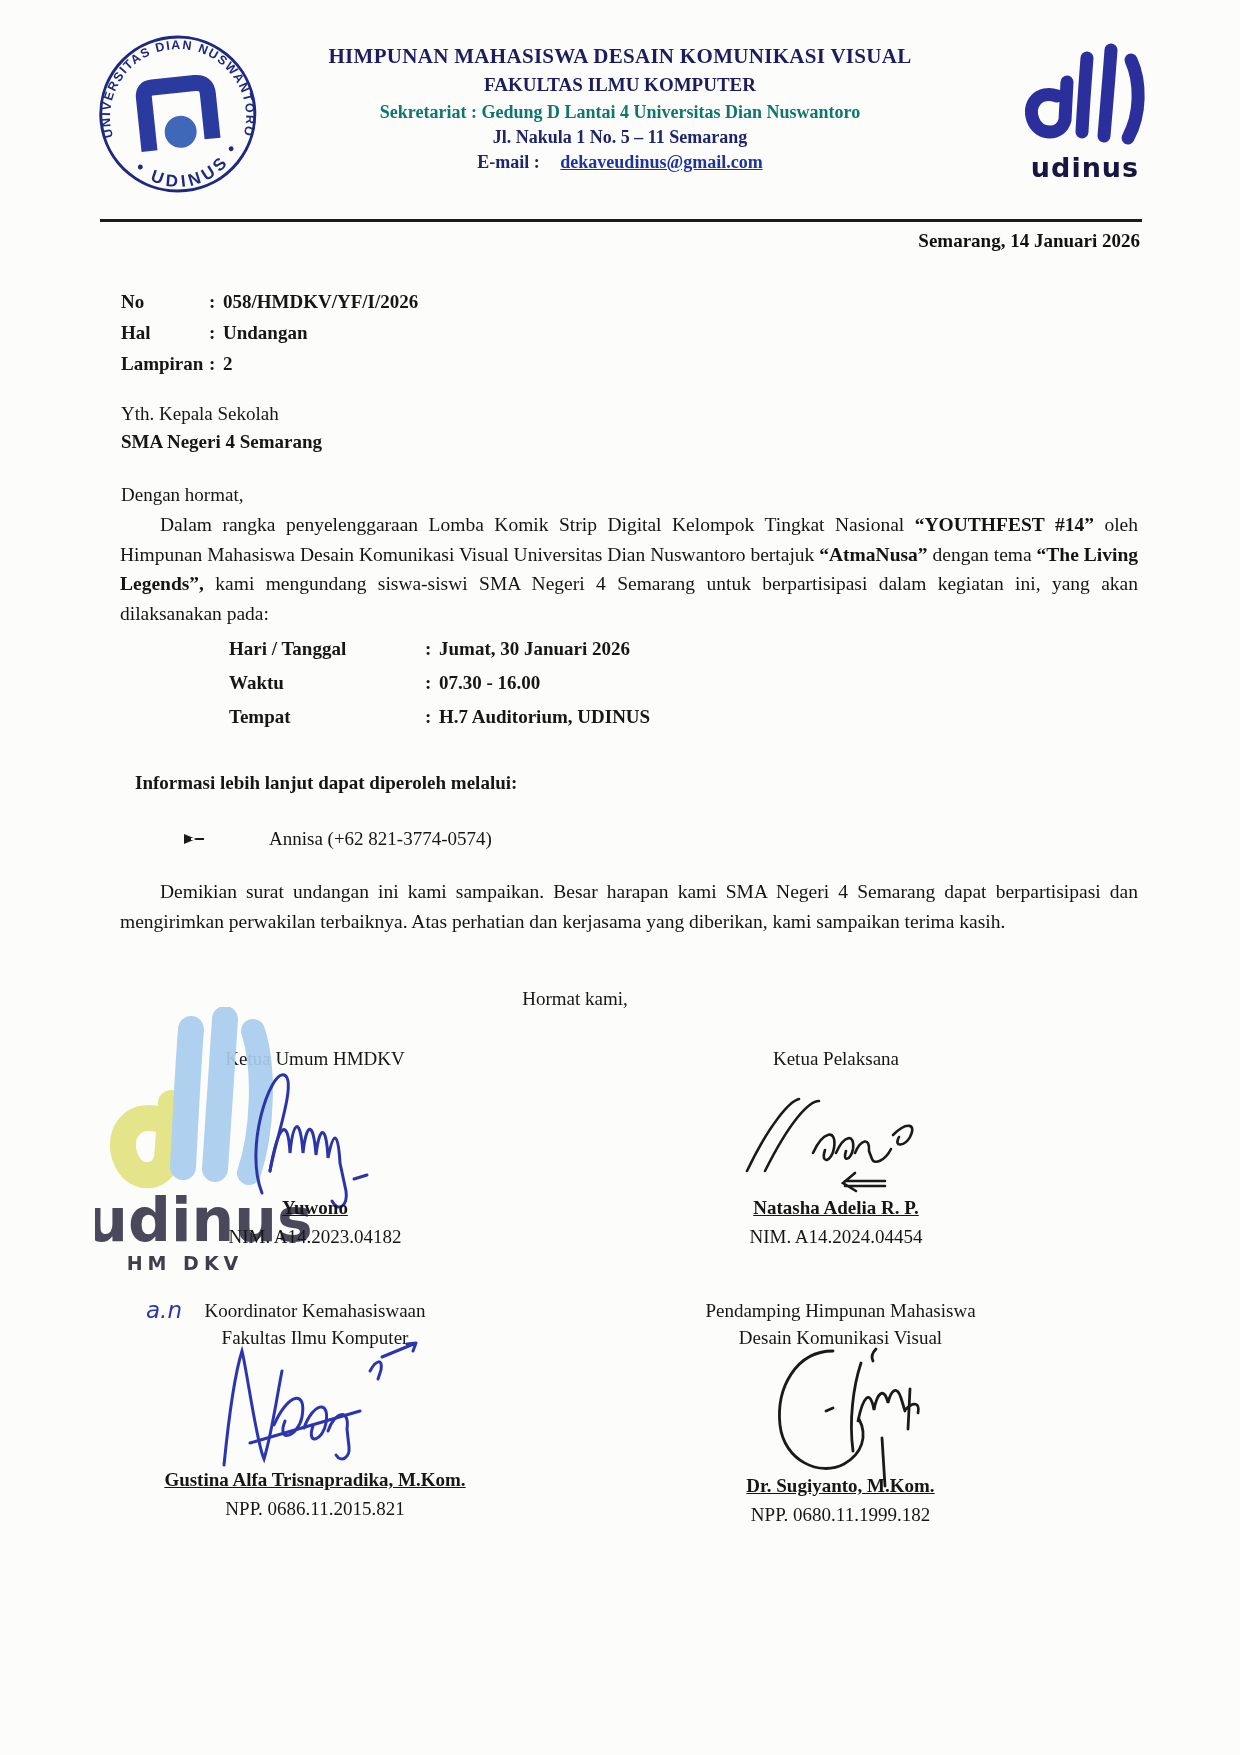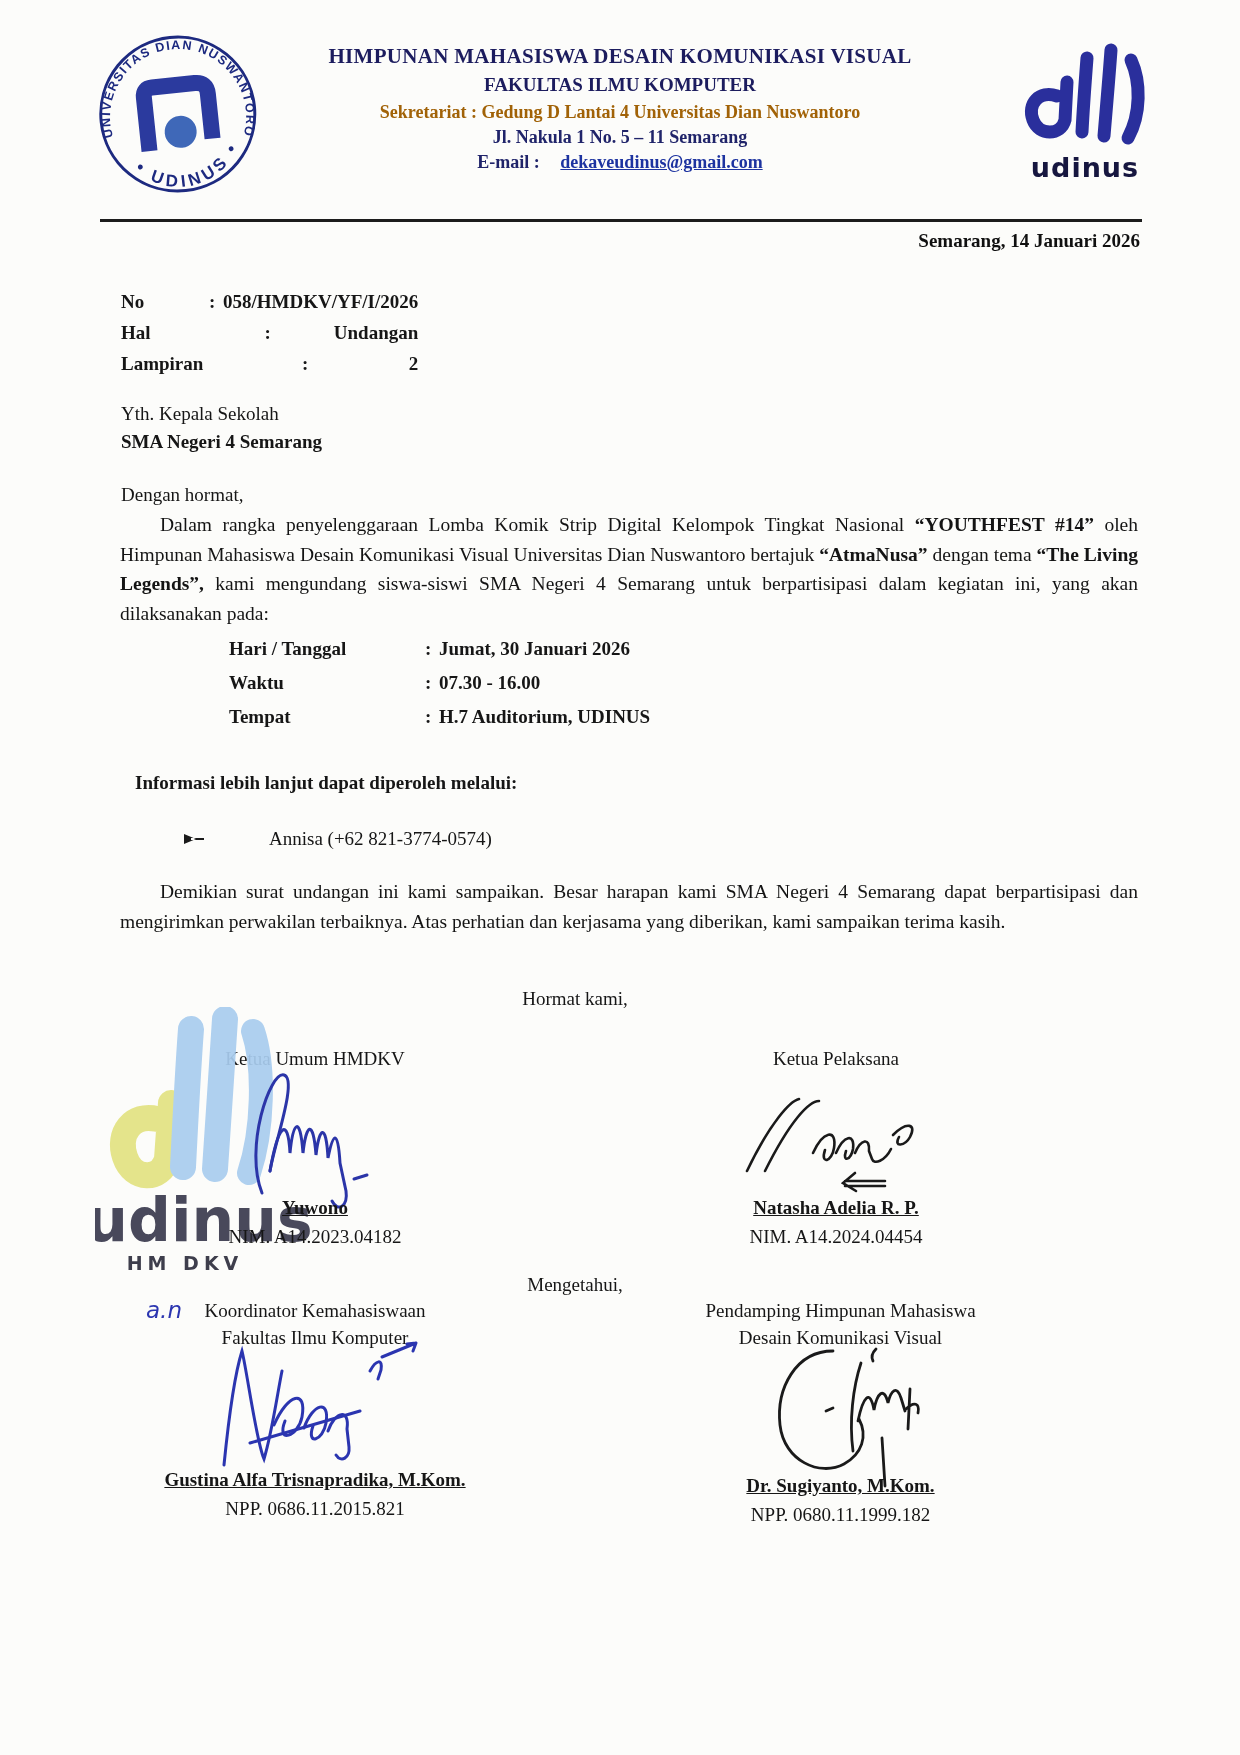--- a/index.html
+++ b/index.html
@@ -7,32 +7,32 @@
   .page {
     position:relative; width:1240px; height:1755px;
     background:#fcfcfa; overflow:hidden;
     font-family:"Liberation Serif", serif; color:#161616;
   }
   
   .logo-left { position:absolute; left:86px; top:28px; width:184px; height:176px; transform:rotate(-6deg); }
   .header-text { position:absolute; left:250px; top:44px; width:740px; text-align:center; color:#1c1c5e; }
   .ht1 { font-size:21px; font-weight:bold; letter-spacing:.3px; }
   .ht2 { font-size:19px; font-weight:bold; margin-top:5px; }
-  .ht3 { font-size:18px; font-weight:bold; margin-top:6px; color:#a16207; }
+  .ht3 { font-size:18px; font-weight:bold; margin-top:6px; color:#0f766e; }
   .ht4 { font-size:18px; font-weight:bold; margin-top:4px; color:#20246a; }
   .ht5 { font-size:18px; font-weight:bold; margin-top:4px; color:#20246a; }
   .email-link { color:#1d33a0; text-decoration:underline;margin-left:16px; }
   .logo-right { position:absolute; left:1000px; top:34px; width:170px; height:170px; text-align:center; }
   .logo-right .udinus-word { font-family:"DejaVu Sans", sans-serif; font-weight:bold; font-size:27px; color:#16163f; letter-spacing:1px; margin-top:-4px; }
   .rule { position:absolute; left:100px; right:98px; top:219px; height:3px; background:#1c1c1c; }
   .date-line { position:absolute; right:100px; top:230px; font-size:19px; font-weight:600; color:#101010; }
 
   
   .meta { position:absolute; left:121px; top:286px; font-size:19px; font-weight:600; }
-  .meta-row { display:flex; line-height:31px;justify-content:space-between; }
+  .meta-row { display:flex; line-height:31px; }
   .meta-label { width:88px; }
   .meta-sep { width:14px; }
   .recipient { position:absolute; left:121px; top:400px; font-size:19px; line-height:28px; }
   .recipient .r2 { font-weight:bold; }
   .salutation { position:absolute; left:121px; top:484px; font-size:19px; }
 
   
   .para { position:absolute; left:120px; width:1018px; font-size:19.5px; line-height:29.5px; text-align:justify; text-indent:40px; color:#141414; }
   .p1 { top:510px; }
   .p2 { top:877px; }
@@ -214,21 +214,20 @@
           <path d="M 78,60 c 10,-22 24,-25 21,-5 c -2,14 -14,17 -9,2 m 11,3 c 8,-18 19,-20 17,-4 c -2,11 -11,14 -7,2 m 9,2 c 6,-14 15,-16 14,-2 l 3,8 c 2,6 13,2 19,-10"></path>
           <path d="M 158,42 c 14,-14 24,-11 17,2 c -5,9 -17,11 -11,0"></path>
           <path d="M 110,88 h 40 M 110,93 h 40 M 120,80 l -12,10 l 13,8"></path>
         </g>
       </svg>
     </div>
     <div class="sig-name">Natasha Adelia R. P.</div>
     <div class="sig-id">NIM. A14.2024.04454</div>
   </div>
 
-  <div class="mengetahui">Mengetahui,</div>
 
   <div class="sig-col col-l2">
     <div class="an-hand">a.n</div>
     <div class="sig-title">Koordinator Kemahasiswaan</div>
     <div class="sig-title">Fakultas Ilmu Komputer</div>
     <div class="sig-ink ink-l2">
       <svg width="230" height="140" viewBox="0 0 230 140">
         <g fill="none" stroke="#2b35b0" stroke-width="3" stroke-linecap="round">
           <path d="M 22,130 C 27,80 34,35 40,16 C 45,36 54,105 62,124 C 70,98 76,55 80,36"></path>
           <path d="M 72,90 c 14,-32 33,-36 28,-8 c -4,20 -26,27 -17,4 m 19,7 c 9,-25 26,-29 22,-5 c -3,18 -20,23 -13,3 m 15,5 c 7,-20 22,-23 19,-2 l 2,18 c 1,11 -8,16 -13,8"></path>

